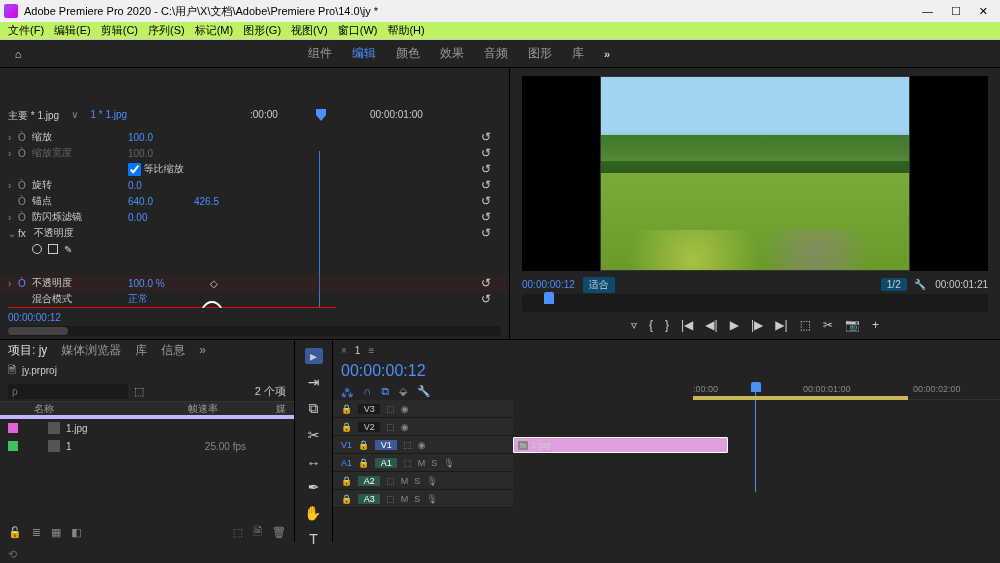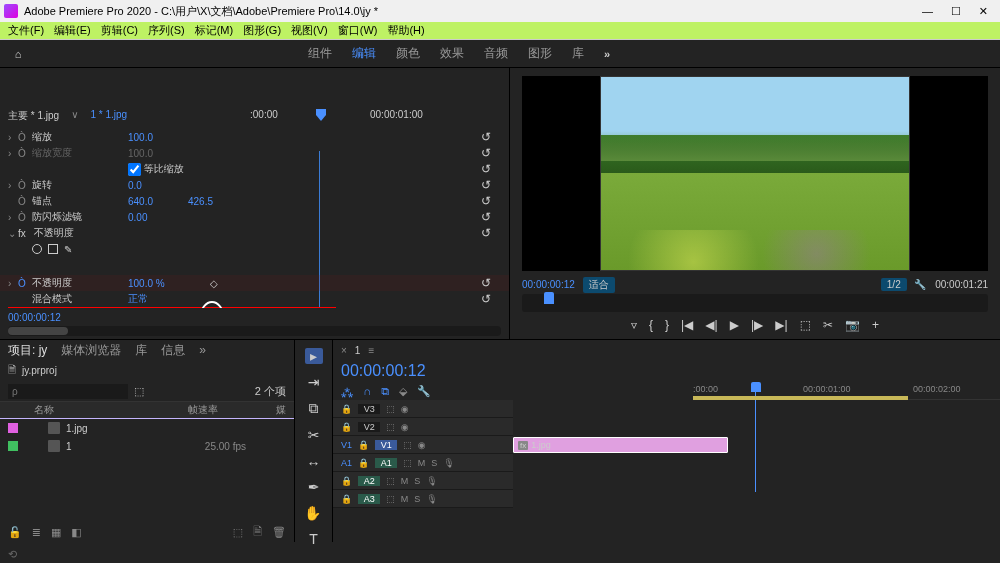--- a/index.html
+++ b/index.html
@@ -25,21 +25,21 @@
 .el-header { height: 20px; display: flex; align-items: flex-start; padding: 0 8px; gap: 12px; font-size: 10px; position: relative; margin-top: 41px; }
 .el-header .clip { color: #4a90ff; }
 .playhead-top { position: absolute; left: 316px; top: 0; }
 
 .props { flex: 1; overflow: hidden; position: relative; }
 .prop-row { height: 16px; display: flex; align-items: center; padding: 0 8px; font-size: 10px; position: relative; }
 .prop-row .tw { width: 10px; color: #888; }
 .prop-row .cl { width: 10px; color: #888; }
 .prop-row .lbl { width: 100px; padding-left: 4px; color: #ccc; }
 .prop-row .val { color: #4a90ff; min-width: 50px; }
-.prop-row .val2 { color: #4a90ff; margin-left: 10px; }
+.prop-row .val2 { color: #4a90ff; margin-left: 16px; }
 .prop-row .reset { position: absolute; right: 18px; color: #ccc; font-size: 12px; }
 .prop-row.dim .lbl, .prop-row.dim .val { color: #666; }
 .prop-row .fx { color: #ccc; margin-right: 4px; }
 
 .highlight-box { position: absolute; left: 8px; top: 178px; width: 328px; height: 18px; border: 2px solid #f00; background: rgba(120,30,30,.3); pointer-events: none; }
 .circle-mark { position: absolute; left: 200px; top: 172px; width: 24px; height: 30px; border: 2px solid #fff; border-radius: 50%; pointer-events: none; }
 .cursor-arrow { position: absolute; left: 207px; top: 182px; font-size: 12px; color: #fff; pointer-events: none; }
 
 .keyframe-dot { position: absolute; left: 316px; top: 182px; width: 7px; height: 7px; background: #bbb; transform: rotate(45deg); }
 .playline { position: absolute; left: 319px; top: 22px; width: 1px; height: 230px; background: #3a7bd4; }
@@ -60,21 +60,21 @@
 .pm-scrub .ph { position: absolute; left: 22px; top: -2px; width: 10px; height: 12px; background: #4a90ff; border-radius: 2px 2px 0 0; }
 .pm-ctrls { height: 22px; display: flex; align-items: center; justify-content: center; gap: 12px; font-size: 12px; color: #ccc; }
 
 .bottom { display: flex; height: 202px; }
 .bl { width: 295px; border-right: 1px solid #000; display: flex; flex-direction: column; }
 .bl-tabs { height: 20px; display: flex; align-items: center; gap: 14px; padding: 0 8px; font-size: 12px; color: #999; }
 .bl-tabs .active { color: #ddd; }
 .bl-file { padding: 2px 8px; font-size: 10px; display: flex; align-items: center; gap: 6px; }
 .bl-search { height: 20px; display: flex; align-items: center; padding: 0 8px; gap: 6px; }
 .bl-search input { flex: 1; background: #1a1a1a; border: none; color: #888; padding: 2px 4px; font-size: 10px; max-width: 120px; }
-.bl-hdr { height: 18px; display: flex; align-items: center; padding: 0 8px; font-size: 10px; color: #999; border-top: 1px solid #333; border-bottom: 1px solid #c4b5fd; background: #2a2a2a; }
+.bl-hdr { height: 18px; display: flex; align-items: center; padding: 0 8px; font-size: 10px; color: #999; border-top: 1px solid #333; border-bottom: 4px solid #c4b5fd; background: #2a2a2a; }
 .bl-hdr .c1 { width: 150px; padding-left: 26px; }
 .bl-hdr .c2 { width: 60px; text-align: right; }
 .bl-row { height: 18px; display: flex; align-items: center; padding: 0 8px; font-size: 10px; }
 .bl-row .sw { width: 10px; height: 10px; margin-right: 6px; }
 .bl-row .ic { width: 12px; height: 12px; background: #555; margin-right: 6px; border-radius: 1px; }
 .bl-row .nm { width: 120px; }
 .bl-row .fr { width: 60px; text-align: right; color: #888; }
 .bl-foot { margin-top: auto; height: 20px; display: flex; align-items: center; gap: 10px; padding: 0 8px; font-size: 11px; color: #888; }
 
 .tools { width: 38px; border-right: 1px solid #000; display: flex; flex-direction: column; align-items: center; padding-top: 8px; gap: 10px; background: #232323; }

